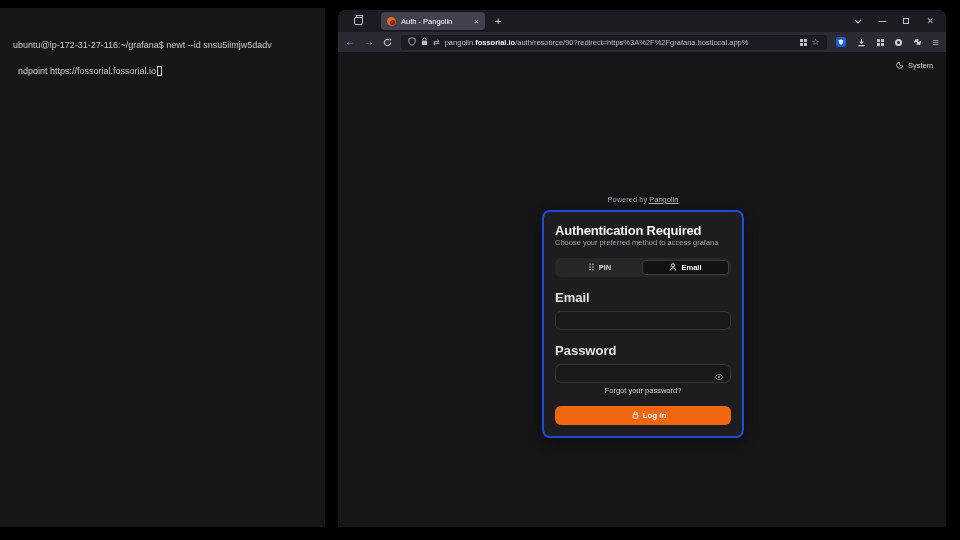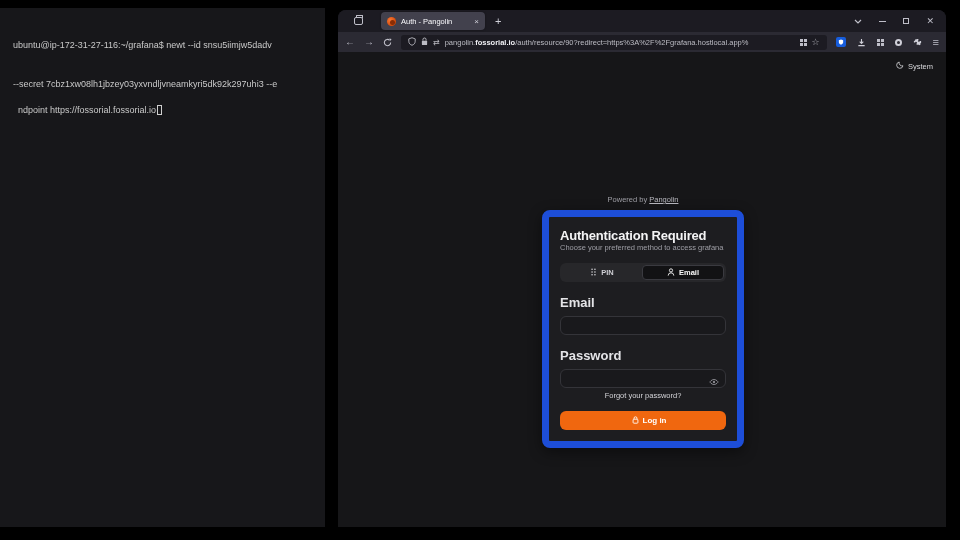--- a/index.html
+++ b/index.html
@@ -77,30 +77,30 @@
   }
   .ring { width:7px; height:7px; border:2px solid #cfcfd8; border-radius:50%; display:inline-block; }
   .burger { font-size:11px; line-height:11px; }
 
   
   .content {
     position:absolute; left:0; top:42px; right:0; bottom:0;
     background:#161618; color:#e4e4e7;
   }
   .theme-toggle {
-    position:absolute; top:9px; right:13px; display:flex; align-items:center;
+    position:absolute; top:9px; right:13px; display:flex; 
     gap:4px; font-size:7.5px; color:#d8d8dc;
   }
   .powered { position:absolute; top:143px; left:204px; width:202px;
     text-align:center; font-size:7.5px; color:#9f9fa6; }
   .powered a { color:#b9b9c0; text-decoration:underline; }
 
   .card {
     position:absolute; left:204px; top:158px; width:202px;
-    background:#1d1d20; border:7px solid #1d4ed8; border-radius:8px;
+    background:#1d1d20; border:2px solid #1d4ed8; border-radius:8px;
     padding:11px 11px 11px; box-shadow:0 4px 14px rgba(0,0,0,.45);
   }
   .card-title { font-size:13px; font-weight:700; color:#f4f4f5; letter-spacing:-.2px; }
   .card-sub { font-size:7.5px; color:#9f9fa6; margin-top:0; }
 
   .tabs { margin-top:11px; height:19px; background:#27272a; border-radius:6px;
     display:flex; padding:2px; gap:0; }
   .seg {
     flex:1; display:flex; align-items:center; justify-content:center; gap:4px;
     font-size:7.5px; color:#cfcfd4; border-radius:4px; font-weight:600;
@@ -122,21 +122,20 @@
     background:#f0670f; color:#fff; font-size:8px; font-weight:700;
     display:flex; align-items:center; justify-content:center; gap:4px;
     font-family:"Liberation Sans", sans-serif; cursor:pointer;padding-left:12px;
   }
 </style>
 </head>
 <body>
 
 <div class="terminal">
   <span class="term-line">ubuntu@ip-172-31-27-116:~/grafana$ newt --id snsu5iimjw5dadv</span>
-  <span class="term-line">--secret 7cbz1xw08lh1jbzey03yxvndljvneamkyri5dk92k297uhi3 --e</span>
   <span>ndpoint https://fossorial.fossorial.io</span><span class="cursor"></span>
 </div>
 
 <div class="browser">
 
   <div class="tabbar">
     <div class="fxview">
         <span class="fxview-glyph"></span>
       </div>
     <div class="tab">

